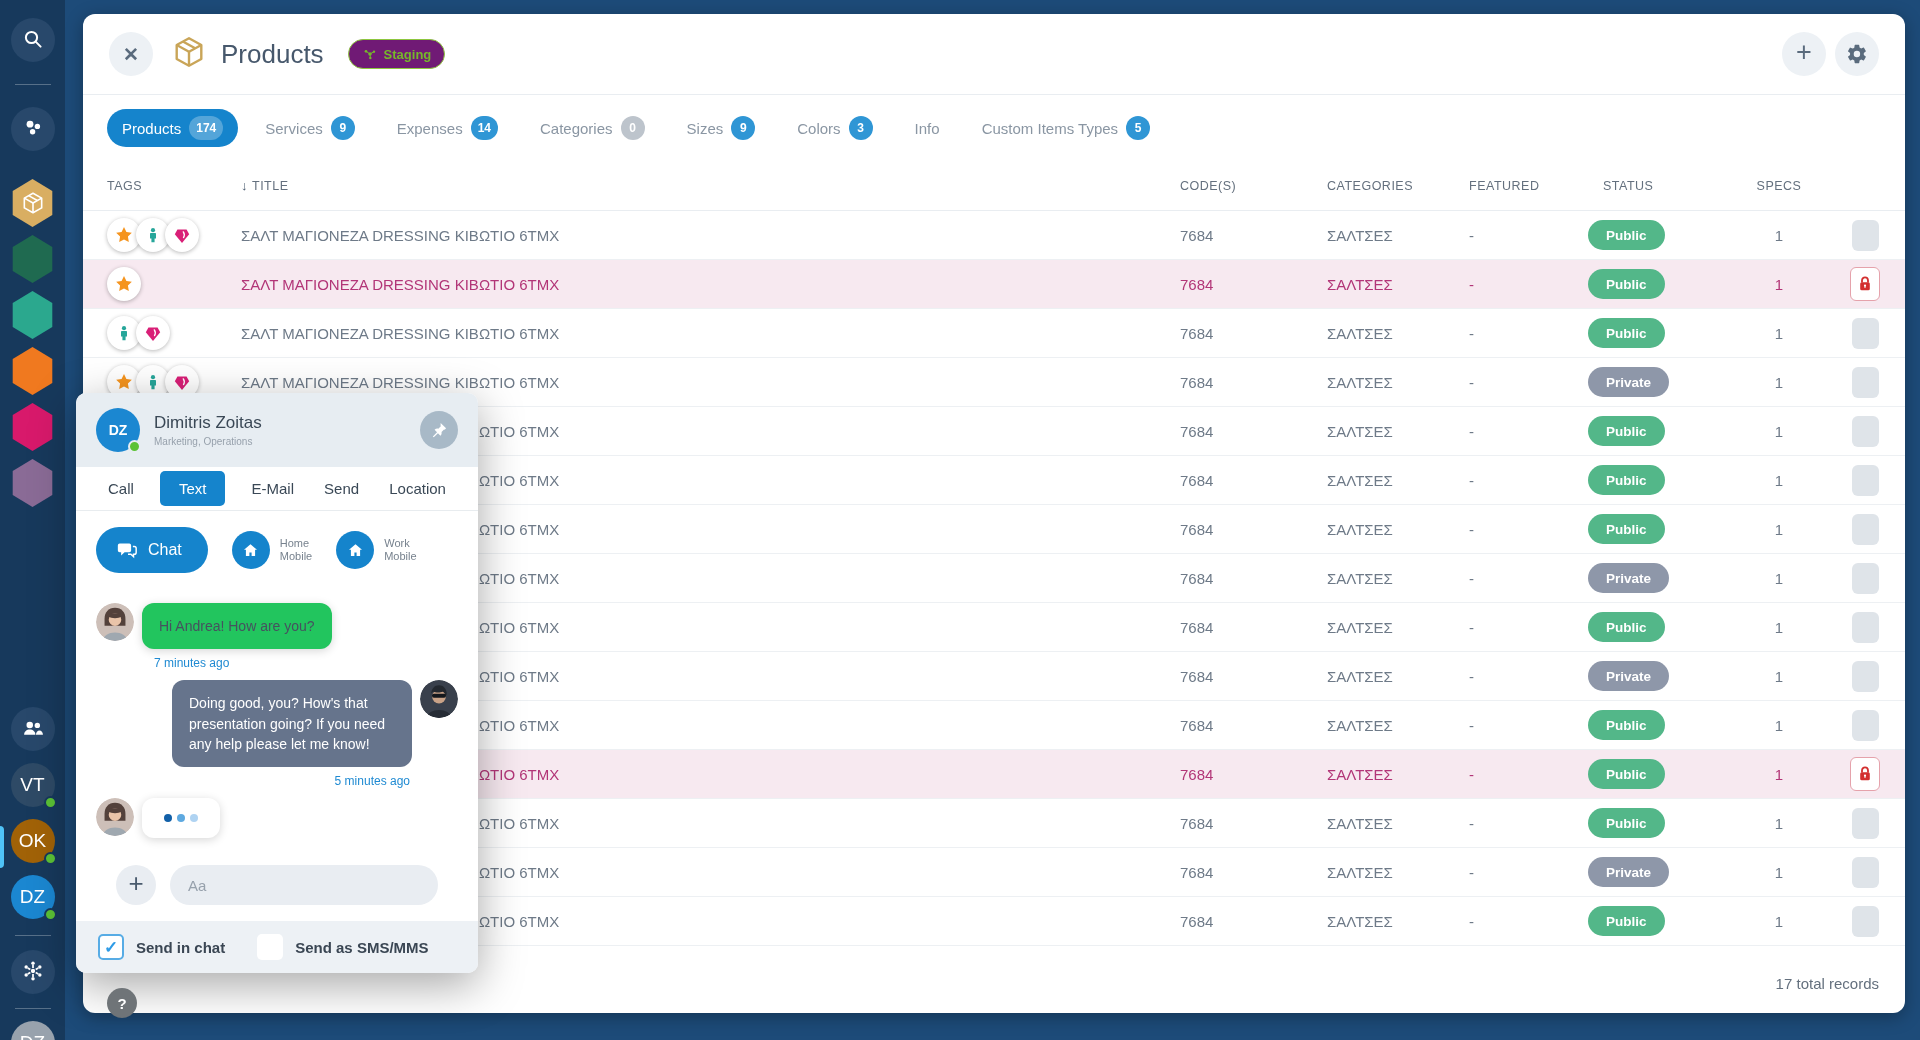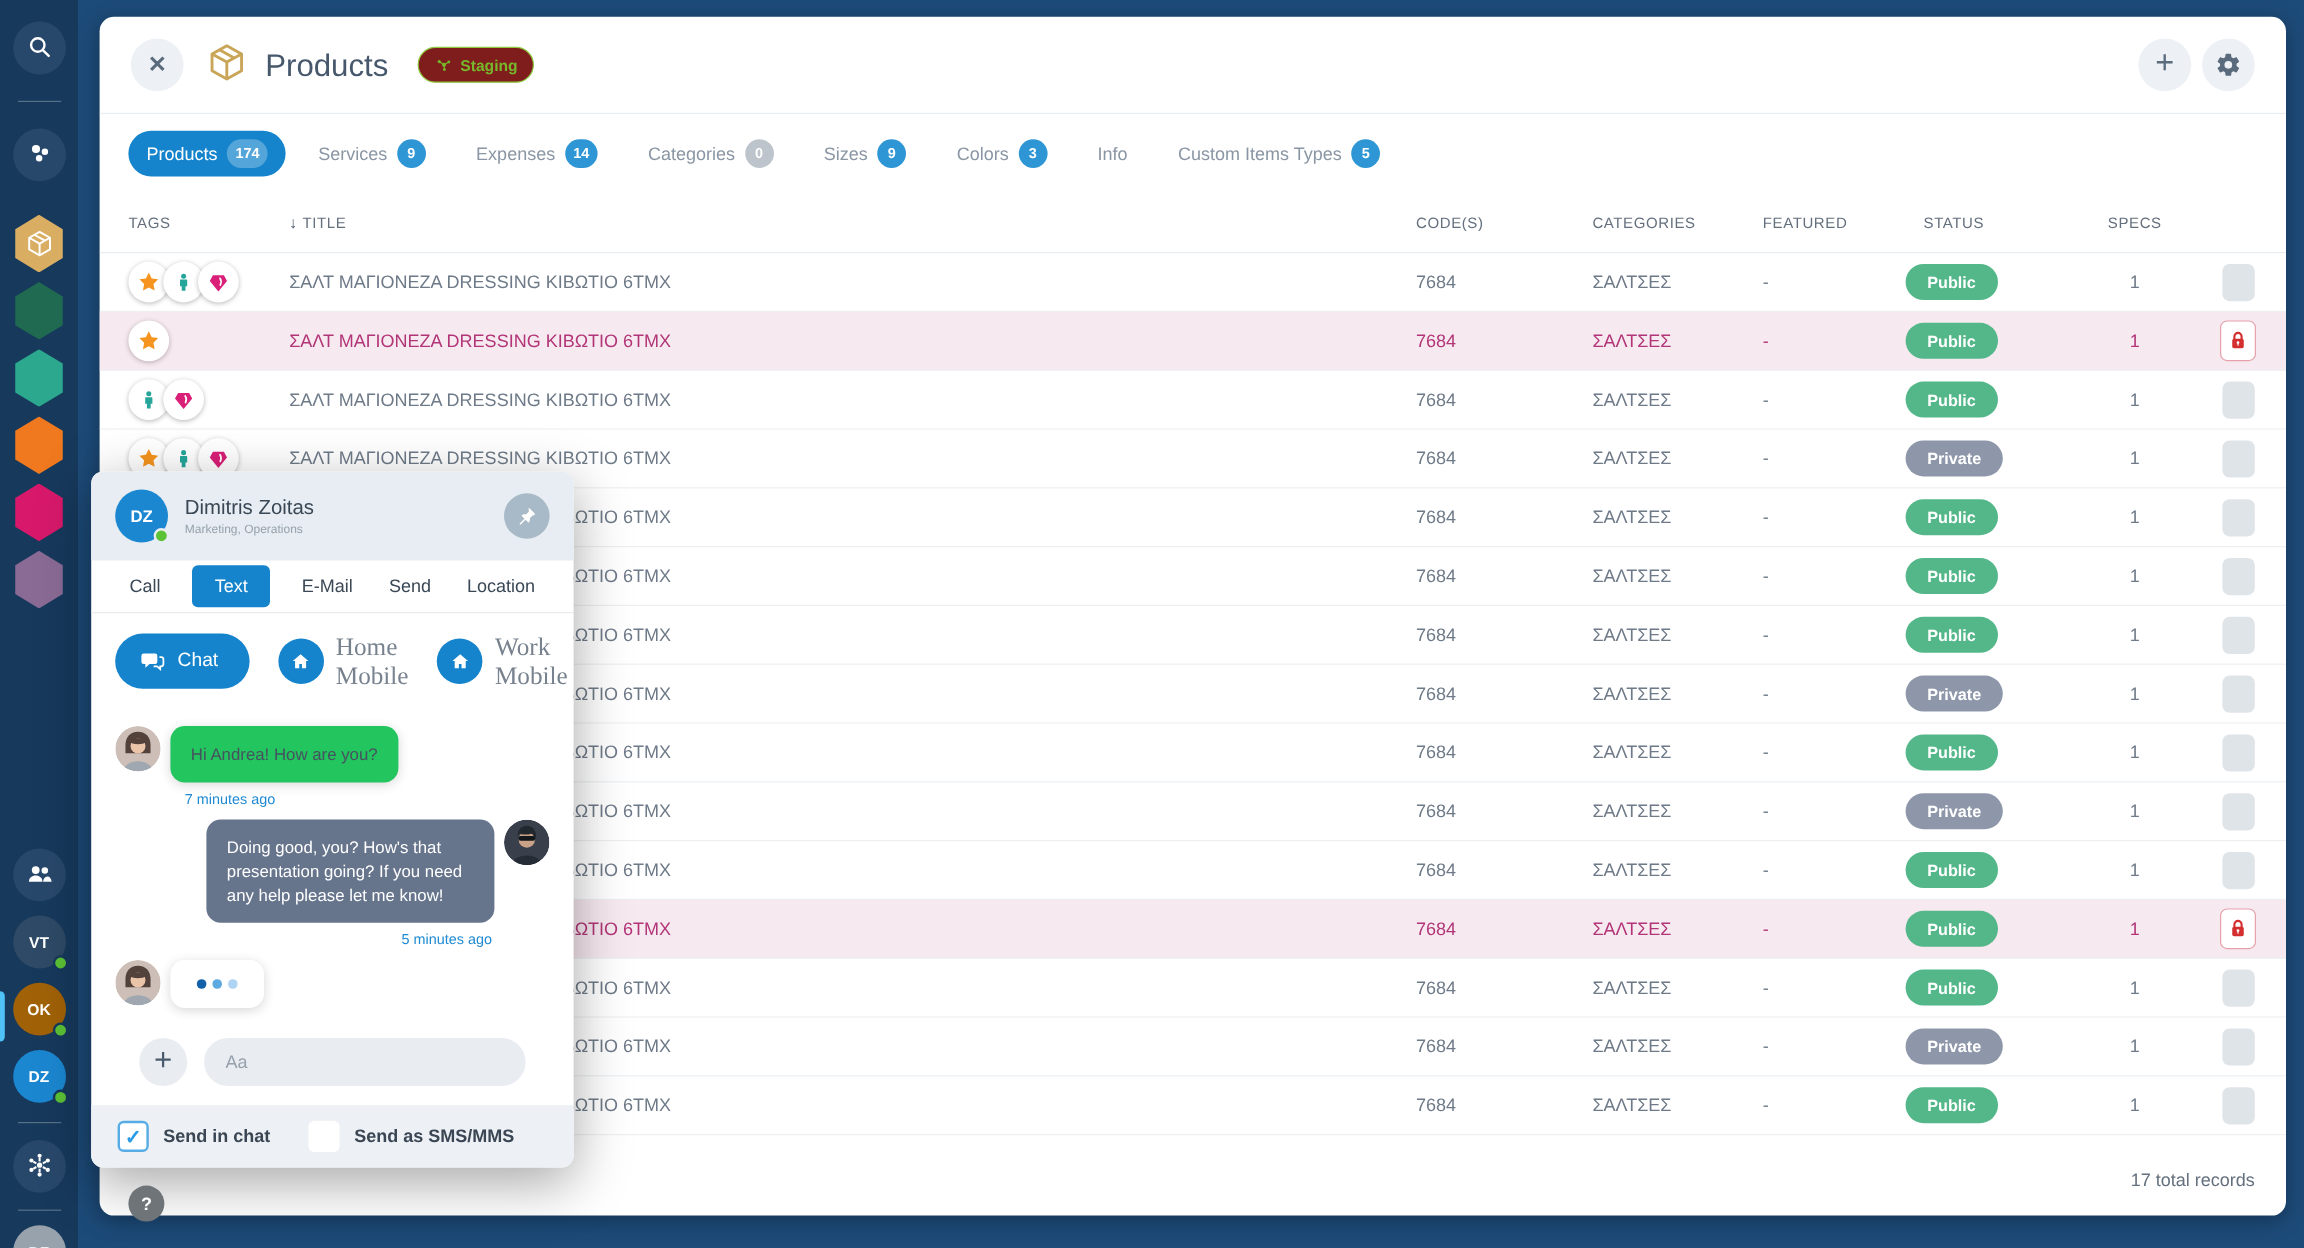--- a/index.html
+++ b/index.html
@@ -11,36 +11,36 @@
     color:#6E7A88;
   }
   
   .sidebar { position:absolute; left:0; top:0; width:65px; height:1040px; background:#17395C;
     display:flex; flex-direction:column; align-items:center; z-index:40; }
   .sb-btn { width:44px; height:44px; border-radius:50%; background:#28486B; border:none; cursor:pointer;
     display:flex; align-items:center; justify-content:center; flex-shrink:0; }
   .sb-divider { width:36px; height:1px; background:rgba(255,255,255,.28); flex-shrink:0; }
   .hex { width:44px; height:48px; clip-path:polygon(50% 0,95% 25%,95% 75%,50% 100%,5% 75%,5% 25%);
     display:flex; align-items:center; justify-content:center; cursor:pointer; flex-shrink:0; }
-  .sb-avatar { width:44px; height:44px; border-radius:50%; color:#fff; font-size:13px; font-weight:bold;
+  .sb-avatar { width:44px; height:44px; border-radius:50%; color:#fff; font-size:19px; font-weight:normal;
     display:flex; align-items:center; justify-content:center; position:relative; cursor:pointer; flex-shrink:0; }
   .sb-avatar .dot { position:absolute; right:-2px; bottom:-2px; width:13px; height:13px; border-radius:50%;
     background:#5BC236; border:2px solid #17395C; }
   .active-bar { position:absolute; left:0; top:826px; width:4px; height:42px; background:#4FC3F7; border-radius:0 4px 4px 0; }
   
   .card { position:absolute; left:83px; top:14px; width:1822px; height:999px; background:#fff;
     border-radius:12px; display:flex; flex-direction:column; overflow:hidden; box-shadow:0 4px 18px rgba(0,0,0,.3); }
   .card-header { height:81px; display:flex; align-items:center; padding:0 26px; border-bottom:1px solid #E9EDF1; flex-shrink:0; }
   .icon-btn { width:44px; height:44px; border-radius:50%; background:#EDF1F5; border:none; cursor:pointer;
     display:flex; align-items:center; justify-content:center; color:#5A6B7D; }
   .x-glyph { font-size:19px; color:#5A6B7D; font-weight:bold; }
   .pkg-icon { margin-left:18px; }
   .page-title { font-size:26px; color:#47586C; font-weight:500; margin-left:14px; }
   .staging-badge { margin-left:24px; display:flex; align-items:center; gap:6px; height:30px; padding:0 13px;
-    border:1.5px solid #8DC63F; border-radius:16px; background:#7f1d1d; }
+    border:1.5px solid #8DC63F; border-radius:16px; background:#701a75; }
   .staging-badge span { font-size:13px; font-weight:bold; color:#76B82A; }
   .header-right { margin-left:auto; display:flex; gap:9px; }
   .plus-glyph { font-size:27px; color:#5A6B7D; font-weight:400; line-height:1; margin-top:-3px; }
   
   .tabs { display:flex; align-items:center; gap:12px; padding:14px 24px; flex-shrink:0; }
   .tab { display:flex; align-items:center; gap:8px; height:38px; padding:0 15px; border-radius:19px;
     border:none; background:transparent; color:#8A96A3; font-size:15px; cursor:pointer; font-family:inherit; white-space:nowrap; }
   .tab.active { background:#1584CC; color:#fff; }
   .cnt { min-width:24px; height:24px; border-radius:12px; background:#2F96D5; color:#fff; font-size:12px;
     font-weight:bold; display:flex; align-items:center; justify-content:center; padding:0 7px; }
@@ -92,21 +92,21 @@
     cursor:pointer; display:flex; align-items:center; justify-content:center; }
   .chat-tabs { height:44px; display:flex; align-items:center; justify-content:space-between; padding:0 28px;
     border-bottom:1px solid #E8ECEF; flex-shrink:0; }
   .chat-tab { border:none; background:none; font-size:15px; color:#3A4856; cursor:pointer; font-family:inherit; padding:8px 4px; }
   .chat-tab.active { background:#1584CC; color:#fff; border-radius:5px; padding:9px 19px; }
   .chat-actions { display:flex; align-items:center; gap:24px; padding:16px 20px 12px; flex-shrink:0; }
   .chat-pill { height:46px; border-radius:23px; background:#1584CC; color:#fff; border:none; cursor:pointer;
     display:flex; align-items:center; gap:10px; padding:0 26px 0 20px; font-size:16px; font-family:inherit; }
   .circ-action { display:flex; align-items:center; gap:10px; background:none; border:none; cursor:pointer; text-align:left; }
   .circ-action .circ { width:38px; height:38px; border-radius:50%; background:#1584CC; display:flex; align-items:center; justify-content:center; flex-shrink:0; }
-  .circ-action .lbl { font-size:21px; color:#77828E; line-height:1.15; font-family:Liberation Serif, serif; white-space:pre-line; }
+  .circ-action .lbl { font-size:11px; color:#77828E; line-height:1.15; font-family:Liberation Sans, sans-serif; white-space:pre-line; }
   .chat-msgs { flex:1; padding:8px 20px 0; display:flex; flex-direction:column; overflow:hidden; }
   .msg-row { display:flex; align-items:flex-start; gap:8px; }
   .msg-row.out { justify-content:flex-end; }
   .msg-ava { width:38px; height:38px; border-radius:50%; overflow:hidden; flex-shrink:0; }
   .bubble { border-radius:12px; padding:13px 17px; font-size:14px; max-width:240px; line-height:1.45; }
   .bubble.in { background:#22c55e; color:#46525F; box-shadow:0 2px 10px rgba(0,0,0,.16);text-align:right; }
   .bubble.out { background:#66748C; color:#fff; }
   .msg-time { font-size:12px; color:#1F8AD2; margin-top:7px; }
   .msg-time.left { margin-left:58px; }
   .msg-time.right { text-align:right; margin-right:48px; }

